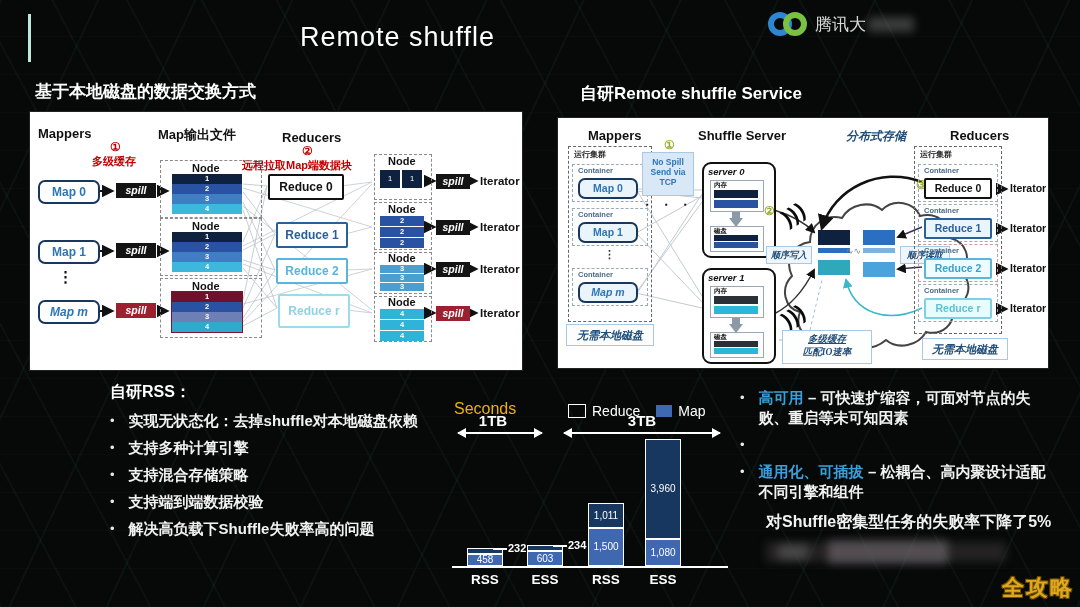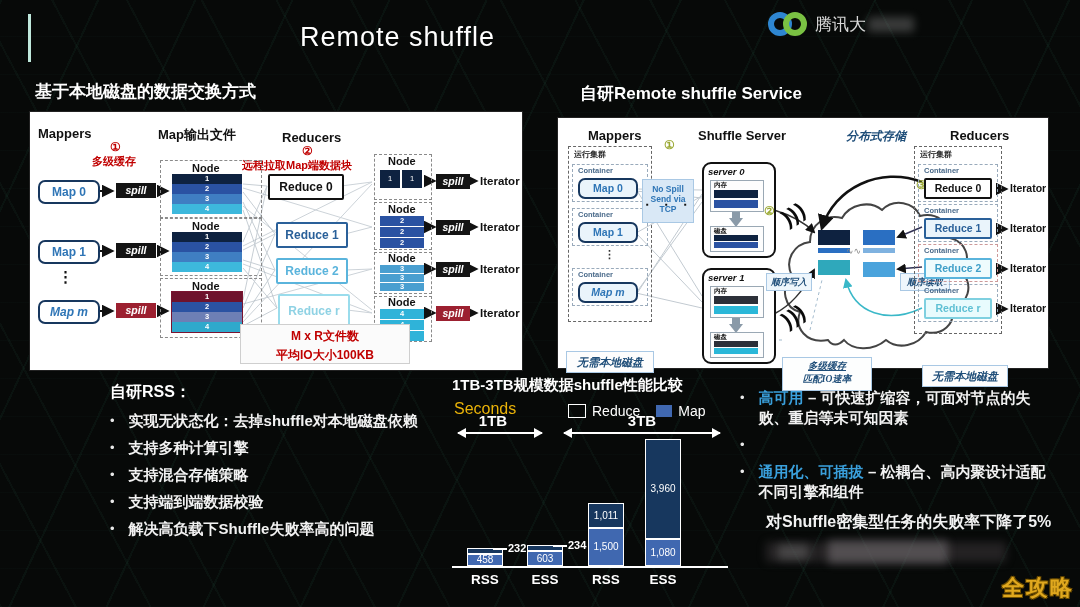--- a/index.html
+++ b/index.html
@@ -21,21 +21,21 @@
   .spill.red{background:#9c2030;}
   .dashedbox{position:absolute;border:1px dashed #8a8a8a;}
   .stack{position:absolute;}
   .stack .row{color:#fff;font-size:7.5px;font-weight:bold;text-align:center;line-height:10px;height:10px;}
   .red-t{color:#c00000;font-weight:bold;}
   .reduce-box{position:absolute;border-radius:2px;background:#fff;font-weight:bold;
               text-align:center;font-size:12px;}
   .node-label{position:absolute;font-weight:bold;font-size:11px;color:#111;}
   .iterator{position:absolute;font-weight:bold;font-size:11.5px;color:#111;}
   .blue-serif{font-family:"Liberation Serif",serif;font-style:italic;font-weight:bold;color:#1f4e79;}
-  .light-box{position:absolute;background:#eef6fc;border:1px solid #a9c8e4;text-align:center;margin-top:27px;}
+  .light-box{position:absolute;background:#eef6fc;border:1px solid #a9c8e4;text-align:center;}
   .marker{font-weight:bold;font-size:12px;}
   .mk-red{color:#c00000;}
   .mk-grn{color:#9aa832;}
   .container-lbl{font-size:7.5px;color:#4a6a8a;font-weight:bold;}
   .cluster-lbl{font-size:8px;color:#222;font-weight:bold;font-family:"Liberation Serif",serif;}
   .srv{position:absolute;border:2.5px solid #111;border-radius:9px;background:#fff;}
   .srv-lbl{position:absolute;font-weight:bold;font-size:9.5px;color:#111;font-style:italic;}
   .inner{position:absolute;border:1px solid #9aa8b4;background:#fdfdfd;}
   .tiny-lbl{position:absolute;font-size:6.5px;color:#111;font-weight:bold;}
   .bar-chip{position:absolute;}
@@ -225,24 +225,20 @@
 
   <div class="spill" style="left:406px;top:62px;width:34px;height:15px;">spill</div>
   <div class="spill" style="left:406px;top:108px;width:34px;height:15px;">spill</div>
   <div class="spill" style="left:406px;top:150px;width:34px;height:15px;">spill</div>
   <div class="spill red" style="left:406px;top:194px;width:34px;height:15px;">spill</div>
   <div class="iterator" style="left:450px;top:63px;">Iterator</div>
   <div class="iterator" style="left:450px;top:109px;">Iterator</div>
   <div class="iterator" style="left:450px;top:151px;">Iterator</div>
   <div class="iterator" style="left:450px;top:195px;">Iterator</div>
 
-  <div class="abs" style="left:210px;top:212px;width:168px;height:38px;background:#fbfbfb;border:1px solid #cfcfcf;text-align:center;">
-    <div class="red-t" style="font-size:12px;margin-top:3px;">M x R文件数</div>
-    <div class="red-t" style="font-size:12px;margin-top:2px;">平均IO大小100KB</div>
-  </div>
 </div>
 
 <div class="panel" style="left:558px;top:118px;width:490px;height:250px;">
 
   <svg width="490" height="250" style="position:absolute;left:0;top:0;">
     <defs>
       <marker id="Rb" viewBox="0 0 10 10" refX="8" refY="5" markerWidth="6.5" markerHeight="6.5" orient="auto">
           <path d="M0,0L10,5L0,10z" fill="#111"></path>
         </marker>
       <marker id="Rt" viewBox="0 0 10 10" refX="8" refY="5" markerWidth="6.5" markerHeight="6.5" orient="auto">
@@ -412,21 +408,20 @@
       <span class="bullet-dot">•</span>
       <span class="bullet-tx">支持端到端数据校验</span>
     </div>
   <div class="bullet-row">
       <span class="bullet-dot">•</span>
       <span class="bullet-tx">解决高负载下Shuffle失败率高的问题</span>
     </div>
 </div>
 
 <div id="chart">
-  <div class="c-title">1TB-3TB规模数据shuffle性能比较</div>
   <div class="c-ylab">Seconds</div>
   <div class="legend">
     <span class="lg-sw" style="border:1.5px solid #fff;background:transparent;"></span>
     <span class="lg-tx">Reduce</span>
     <span class="lg-sw" style="background:#4068b0;margin-left:10px;"></span>
     <span class="lg-tx">Map</span>
   </div>
   <div class="grp-lbl" style="left:0;top:36px;width:86px;">1TB</div>
   <div class="grp-lbl" style="left:112px;top:36px;width:160px;">3TB</div>
   <div class="h-arrow" style="left:8px;top:56px;width:84px;"></div>

